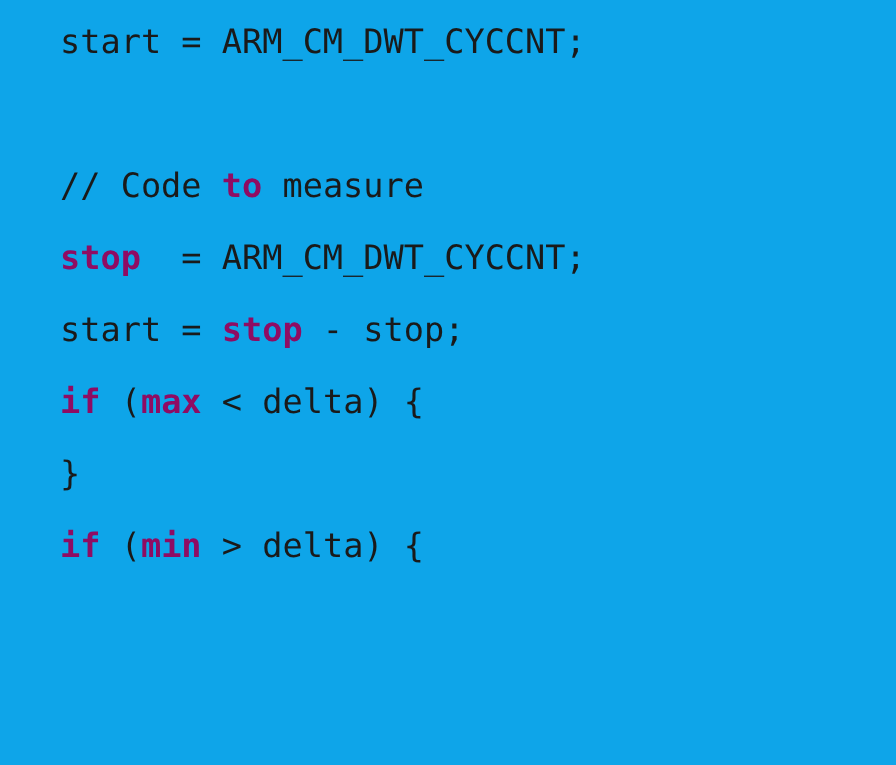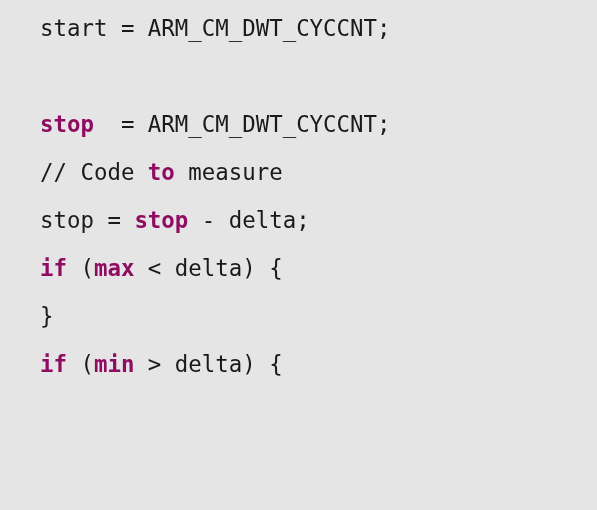--- a/index.html
+++ b/index.html
@@ -47,23 +47,23 @@
     font-weight: 700;
   }
   .tok-comment {
     color: #1a1a1a;
     font-weight: 400;
   }
 </style>
 </head>
 <body style="background: rgb(255, 255, 255);">
 
-<div id="code-block" style="color: rgb(26, 26, 26); background: #e5e5e5;">
+<div id="code-block" style="color: rgb(26, 26, 26); background: #0ea5e9;">
     <div class="code-line"><span class="tok tok-plain">start = ARM_CM_DWT_CYCCNT;</span></div>
     <div class="code-line blank">&nbsp;</div>
+    <div class="code-line"><span class="tok tok-comment">// Code </span><span class="tok tok-keyword" style="color: rgb(143, 12, 99);">to</span><span class="tok tok-comment"> measure</span></div>
     <div class="code-line"><span class="tok tok-keyword" style="color: rgb(143, 12, 99);">stop</span><span class="tok tok-plain">  = ARM_CM_DWT_CYCCNT;</span></div>
-    <div class="code-line"><span class="tok tok-comment">// Code </span><span class="tok tok-keyword" style="color: rgb(143, 12, 99);">to</span><span class="tok tok-comment"> measure</span></div>
-    <div class="code-line"><span class="tok tok-plain">stop = </span><span class="tok tok-keyword" style="color: rgb(143, 12, 99);">stop</span><span class="tok tok-plain"> - delta;</span></div>
+    <div class="code-line"><span class="tok tok-plain">start = </span><span class="tok tok-keyword" style="color: rgb(143, 12, 99);">stop</span><span class="tok tok-plain"> - stop;</span></div>
     <div class="code-line"><span class="tok tok-keyword" style="color: rgb(143, 12, 99);">if</span><span class="tok tok-plain"> (</span><span class="tok tok-keyword" style="color: rgb(143, 12, 99);">max</span><span class="tok tok-plain"> &lt; delta) {</span></div>
     <div class="code-line"><span class="tok tok-plain">}</span></div>
     <div class="code-line"><span class="tok tok-keyword" style="color: rgb(143, 12, 99);">if</span><span class="tok tok-plain"> (</span><span class="tok tok-keyword" style="color: rgb(143, 12, 99);">min</span><span class="tok tok-plain"> &gt; delta) {</span></div>
     <div class="code-line blank">&nbsp;</div>
   </div>
 
 </body></html>

